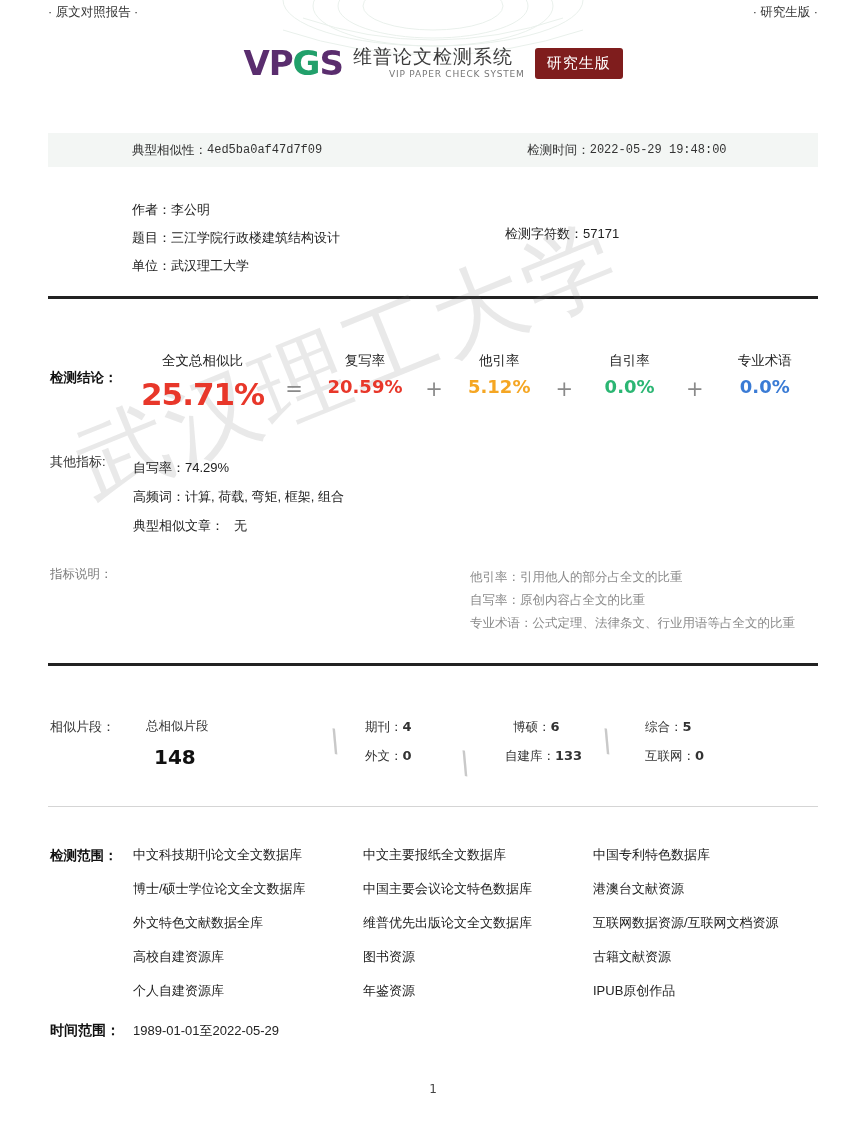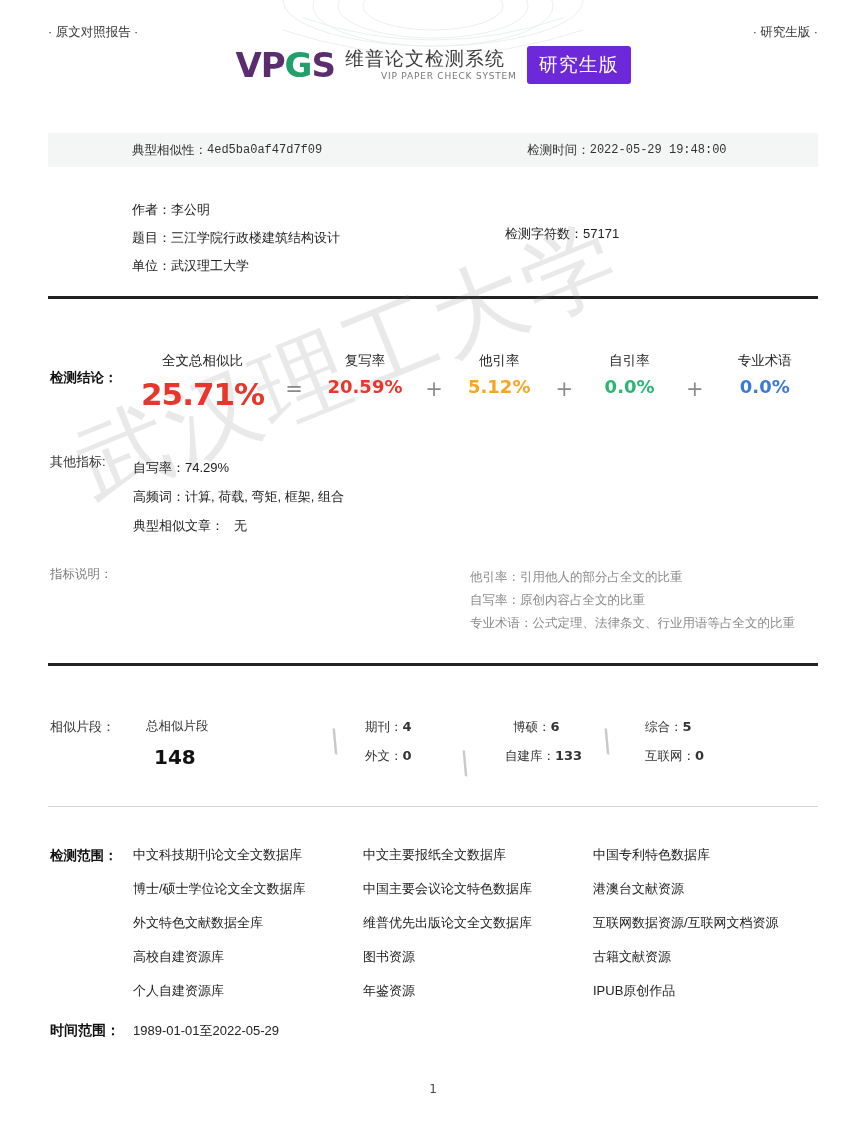--- a/index.html
+++ b/index.html
@@ -18,21 +18,21 @@
   .page {
     position: relative;
     width: 866px;
     height: 1122px;
     box-sizing: border-box;
     padding: 0 48px;
   }
   
   .topbar {
     position: absolute;
-    top: 24px;
+    top: 4px;
     left: 48px;
     right: 48px;
     display: flex;
     justify-content: space-between;
     font-size: 12.5px;
     color: #333;
     font-family: "Liberation Sans", sans-serif;
   }
   
   .top-deco {
@@ -82,24 +82,24 @@
   }
   .logo-en {
     font-family: "DejaVu Sans", sans-serif;
     font-size: 9px;
     color: #777;
     letter-spacing: 0.8px;
     margin-top: 2px;
     margin-left: 36px;
   }
   .logo-badge {
-    background: #6d28d9;
+    background: #7f1d1d;
     color: #fff;
     font-family: "Liberation Sans", sans-serif;
-    font-size: 19px;
+    font-size: 15px;
     padding: 6px 12px;
     border-radius: 3px;
     letter-spacing: 1px;
   }
   
   .reportbar {
     position: absolute;
     top: 133px;
     left: 48px;
     right: 48px;

